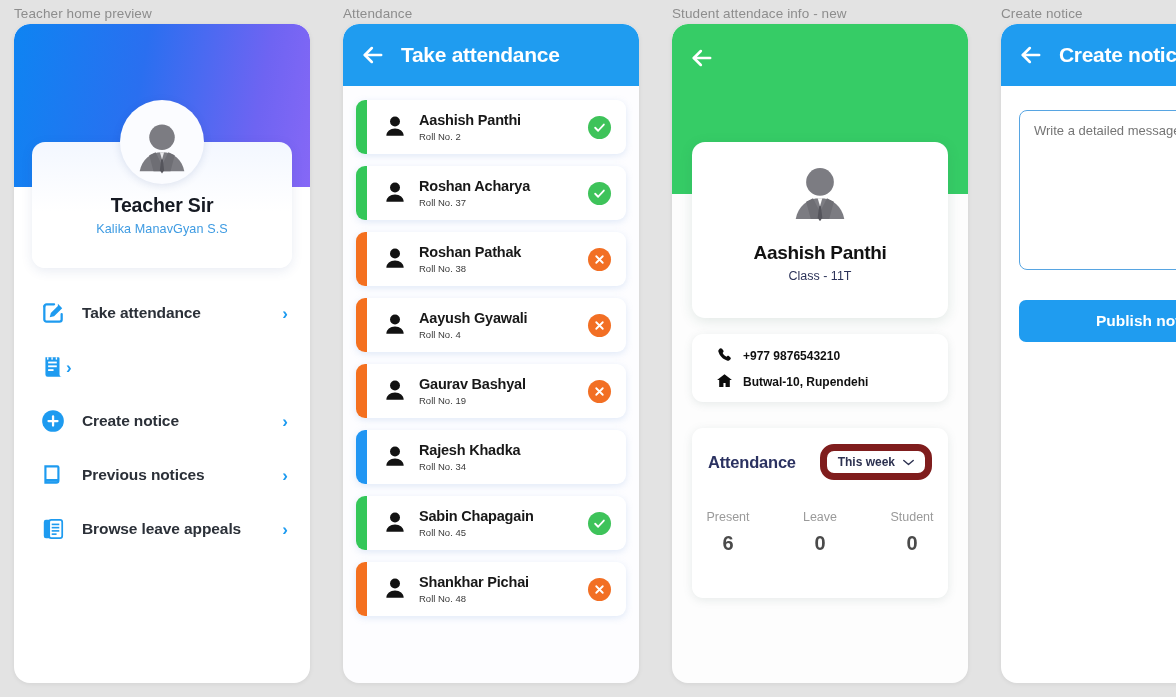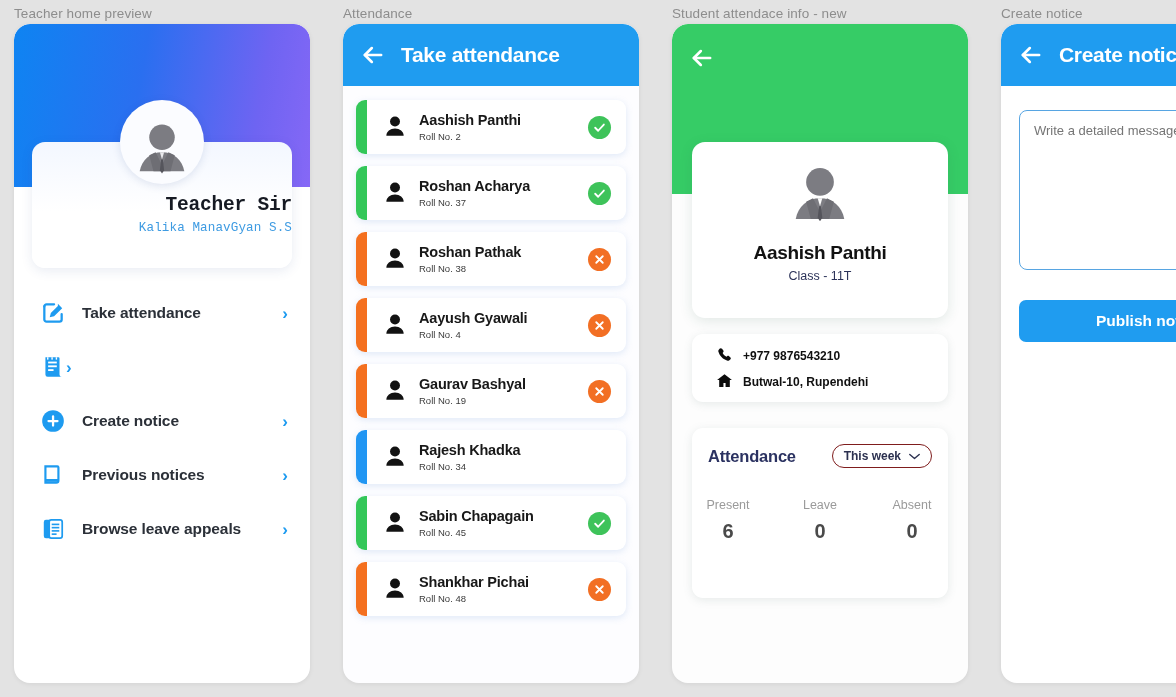--- a/index.html
+++ b/index.html
@@ -42,22 +42,21 @@
     overflow: hidden; z-index: 3;
     box-shadow: 0 2px 8px rgba(30,60,130,.13);
   }
   .avatar-ring svg { width: 68px; height: 68px; display:block; }
   .profile-card {
     position: absolute; left: 18px; top: 118px; width: 260px; height: 126px;
     background: linear-gradient(180deg,#f3f7ff 0%, #ffffff 55%);
     border-radius: 13px;
     box-shadow: 0 3px 12px rgba(40,70,140,.10);
     z-index: 2;
-    text-align: right;
-    font-family: Liberation Mono, monospace;
+    text-align: center;
   }
   .teacher-name {
     margin-top: 52px;
     font-size: 19.5px; font-weight: bold; color: #161a23; letter-spacing: -.2px;
   }
   .school-name {
     margin-top: 5px; font-size: 12.6px; color: #3e9be2; letter-spacing: .1px;
   }
   .menu { position: absolute; left: 0; top: 262px; width: 100%; }
   .menu-item {
@@ -137,21 +136,21 @@
     background: #fff; border-radius: 11px;
     box-shadow: 0 2px 10px rgba(90,120,110,.14);
   }
   .att-head {
     display: flex; align-items: center; justify-content: space-between;
     padding: 16px 16px 0 16px;
   }
   .att-title { font-size: 16.5px; font-weight: bold; color: #2b3261; letter-spacing: -.2px; }
   .week-select {
     display: flex; align-items: center; gap: 8px;
-    border: 1px solid #7f1d1d; border-radius: 14px;
+    border: 7px solid #7f1d1d; border-radius: 14px;
     padding: 4px 11px; font-size: 12px; font-weight: 600; color: #2c3150;
   }
   .week-select .chev { width: 11px; height: 7px; display:block; }
   .stats { display: flex; margin-top: 30px; gap: 20px; }
   .stat { flex: 1; text-align: center; }
   .stat-label { font-size: 12.5px; color: #9a9a9a; }
   .stat-value { margin-top: 8px; font-size: 20px; font-weight: bold; color: #4a4a4a; }
 
   
   #p4 { left: 1001px; top: 24px; width: 296px; height: 659px; }
@@ -481,21 +480,21 @@
       <div class="stats" id="stat-row">
           <div class="stat">
             <div class="stat-label">Present</div>
             <div class="stat-value">6</div>
           </div>
           <div class="stat">
             <div class="stat-label">Leave</div>
             <div class="stat-value">0</div>
           </div>
           <div class="stat">
-            <div class="stat-label">Absent</div>
+            <div class="stat-label">Student</div>
             <div class="stat-value">0</div>
           </div>
         </div>
     </div>
   </div>
 
   <div class="caption" style="left:1001px; top:6px;">Create notice</div>
 
   <div class="phone" id="p4">
     <div class="bar-blue">

